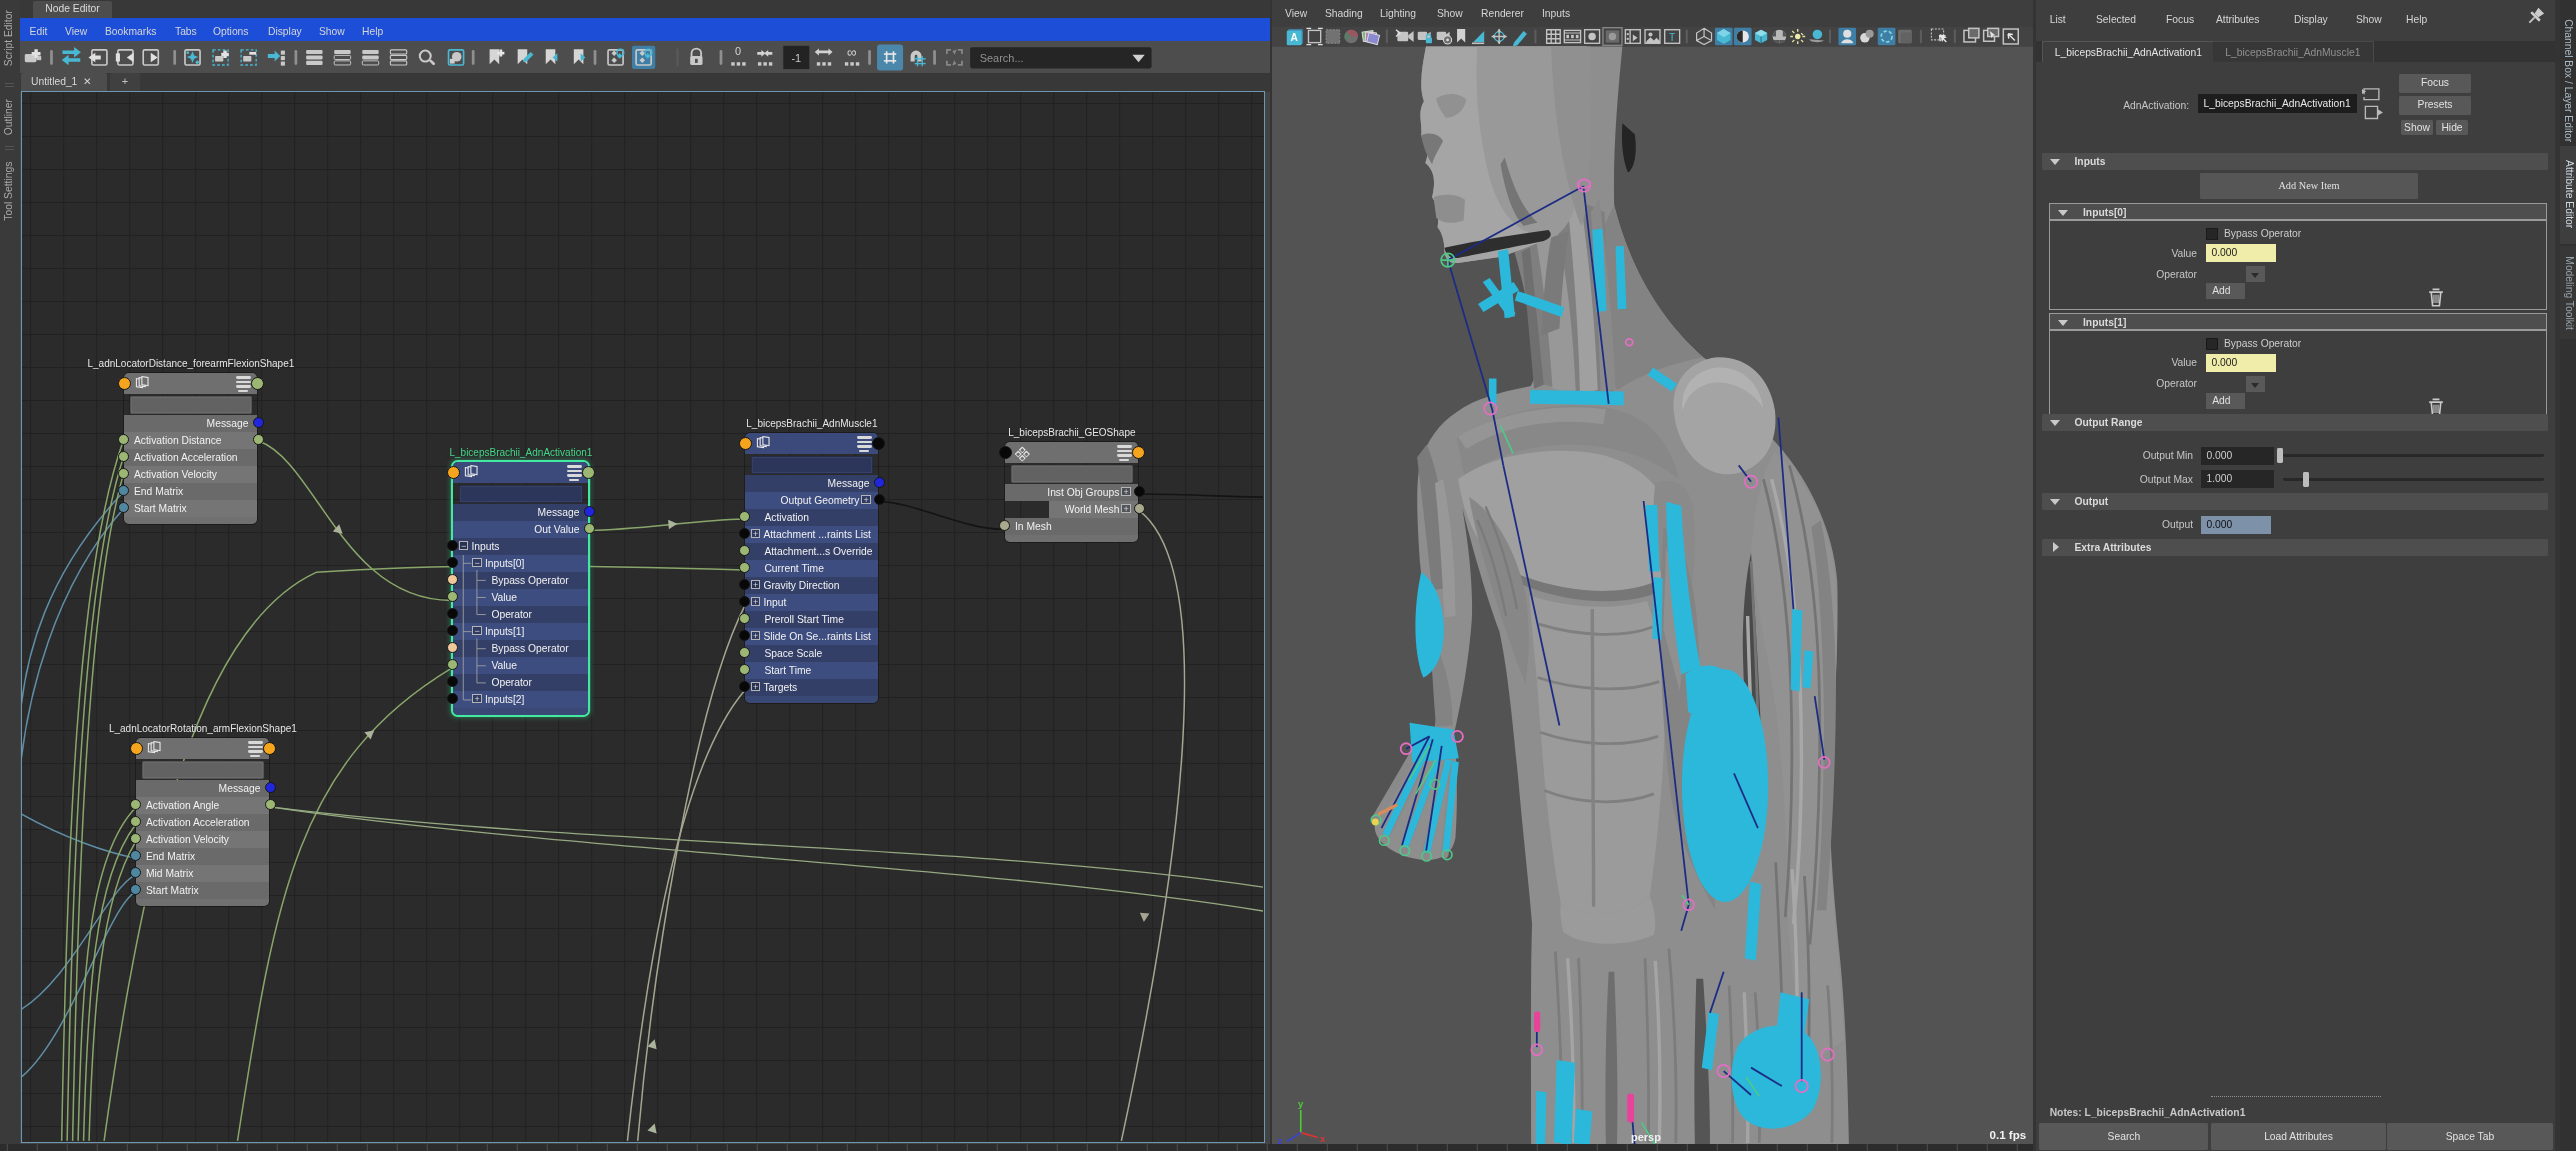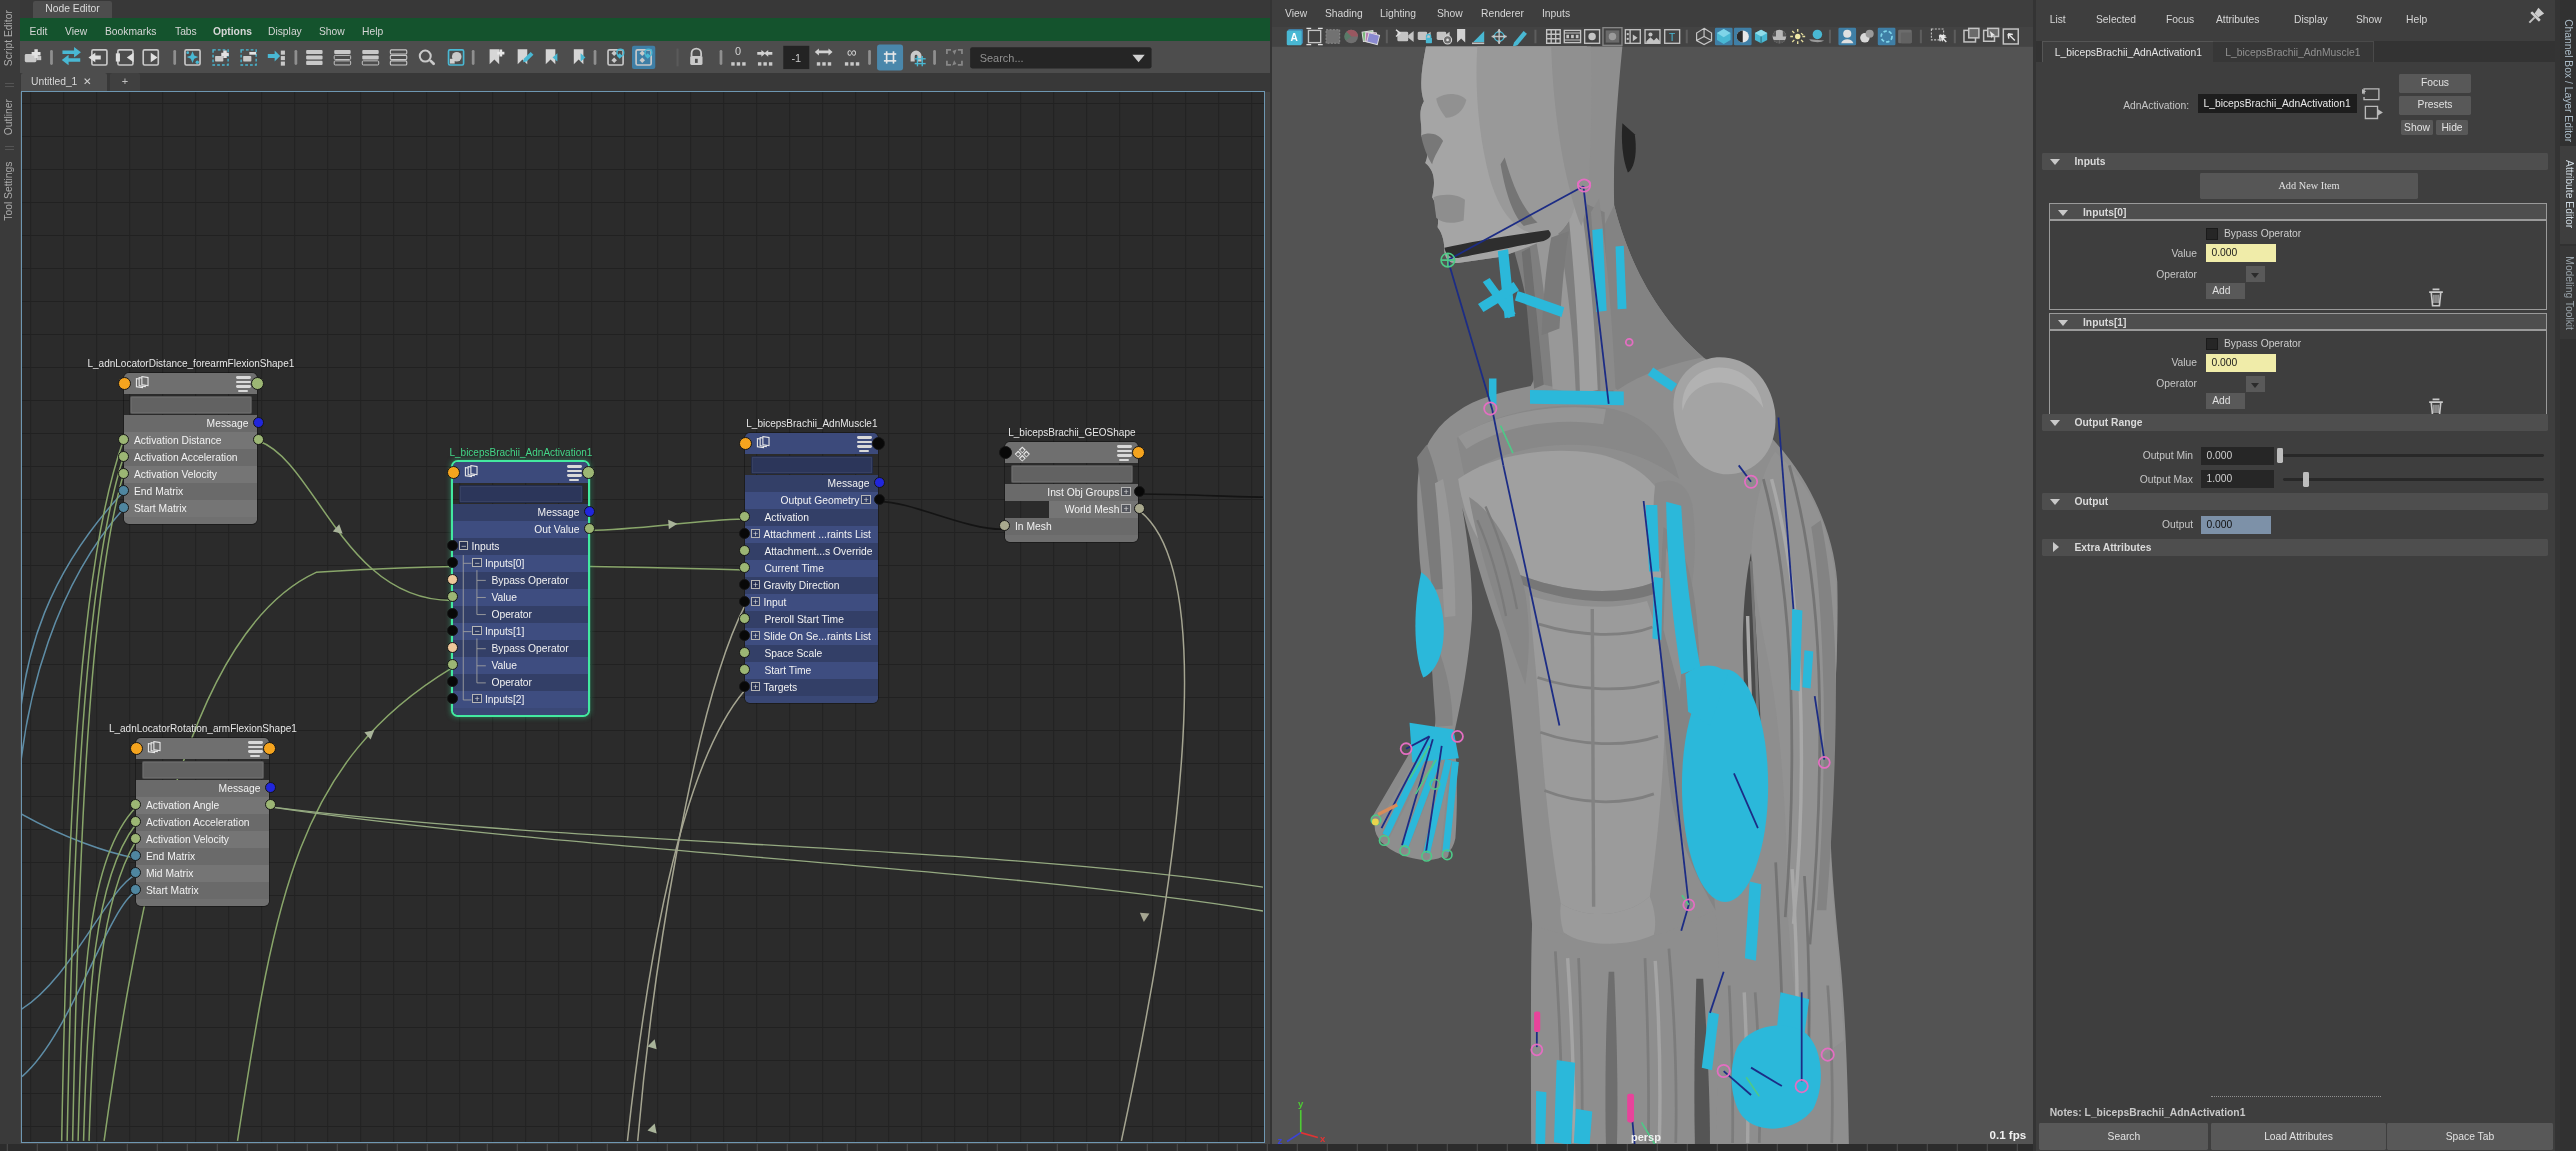--- a/index.html
+++ b/index.html
@@ -9,21 +9,21 @@
 
 
 #leftstrip { left:0; top:0; width:20px; height:1152px; background:#3a3a3a; }
 .vlabL { position:absolute; height:12.3px; line-height:12.3px; color:#ababab; font-size:10.3px; white-space:nowrap; transform:rotate(-90deg); transform-origin:center; text-align:center; }
 .sepL { position:absolute; left:4.8px; width:9.6px; height:0.7px; background:#555; }
 
 
 #ne { left:20px; top:0; width:1250px; height:1146px; background:#444444; }
 #ne-toptab { position:absolute; left:13px; top:1.4px; width:79px; height:16.4px; background:#4d4d4d; color:#dcdcdc; font-size:10.3px; line-height:16.4px; text-align:center; border-radius:2.1px 2.1px 0 0; }
 #ne-topstrip { position:absolute; left:0; top:0; width:100%; height:18px; background:#383838; }
-#ne-menus { position:absolute; left:0; top:18px; width:100%; height:23px; background:#14532d; }
+#ne-menus { position:absolute; left:0; top:18px; width:100%; height:23px; background:#1d4ed8; }
 #ne-menus .menu { line-height:27px; }
 .menu { position:absolute; top:0; height:23px; line-height:23px; color:#d6d6d6; font-size:10.3px; }
 #ne-toolbar { position:absolute; left:0; top:41px; width:100%; height:31.5px; background:#4d4d4d; }
 #ne-tabbar { position:absolute; left:0; top:73px; width:100%; height:18.5px; background:#383838; }
 #ne-tab1 { position:absolute; left:1.4px; top:0px; width:86px; height:18.5px; background:#4d4d4d; color:#d8d8d8; font-size:10.3px; line-height:18px; border-radius:2.1px 2.1px 0 0; padding-left:9.6px; }
 #ne-tab2 { position:absolute; left:90px; top:0px; width:30px; height:18.5px; background:#404040; color:#c0c0c0; font-size:11px; line-height:17px; text-align:center; border-radius:2.1px 2.1px 0 0; }
 #graph { position:absolute; left:1.4px; top:91px; width:1244px; height:1052px; background:#2b2b2b; border:1.4px solid #6e97b2;
   background-image: linear-gradient(to right, #212121 1.4px, transparent 1.4px), linear-gradient(to bottom, #212121 1.4px, transparent 1.4px);
   background-size: 33px 33px; background-position: 8.2px 11px; }
 #graph svg.edges { position:absolute; left:0; top:0; z-index:1; }
@@ -112,21 +112,21 @@
     <div class="vlabL" style="width:63px; left:-22px; top:185px;">Tool Settings</div>
   </div>
   <div id="ne" class="abs">
     <div id="ne-topstrip"></div>
     <div id="ne-toptab">Node Editor</div>
     <div id="ne-menus">
       <div class="menu" style="left:9.6px;">Edit</div>
       <div class="menu" style="left:45px;">View</div>
       <div class="menu" style="left:85px;">Bookmarks</div>
       <div class="menu" style="left:155px;">Tabs</div>
-      <div class="menu" style="left:193px;font-weight:bold;">Options</div>
+      <div class="menu" style="left:193px;">Options</div>
       <div class="menu" style="left:248px;">Display</div>
       <div class="menu" style="left:299px;">Show</div>
       <div class="menu" style="left:342px;">Help</div>
     </div>
     <div id="ne-toolbar"><svg width="1250" height="31.5" viewBox="0 0 1826 46">
       <defs>
         <g id="sq">
               <rect x="-11" y="-11" width="22" height="22" rx="2" fill="none" stroke="#c9c9c9" stroke-width="2.4"></rect>
             </g>
         <g id="bars">

